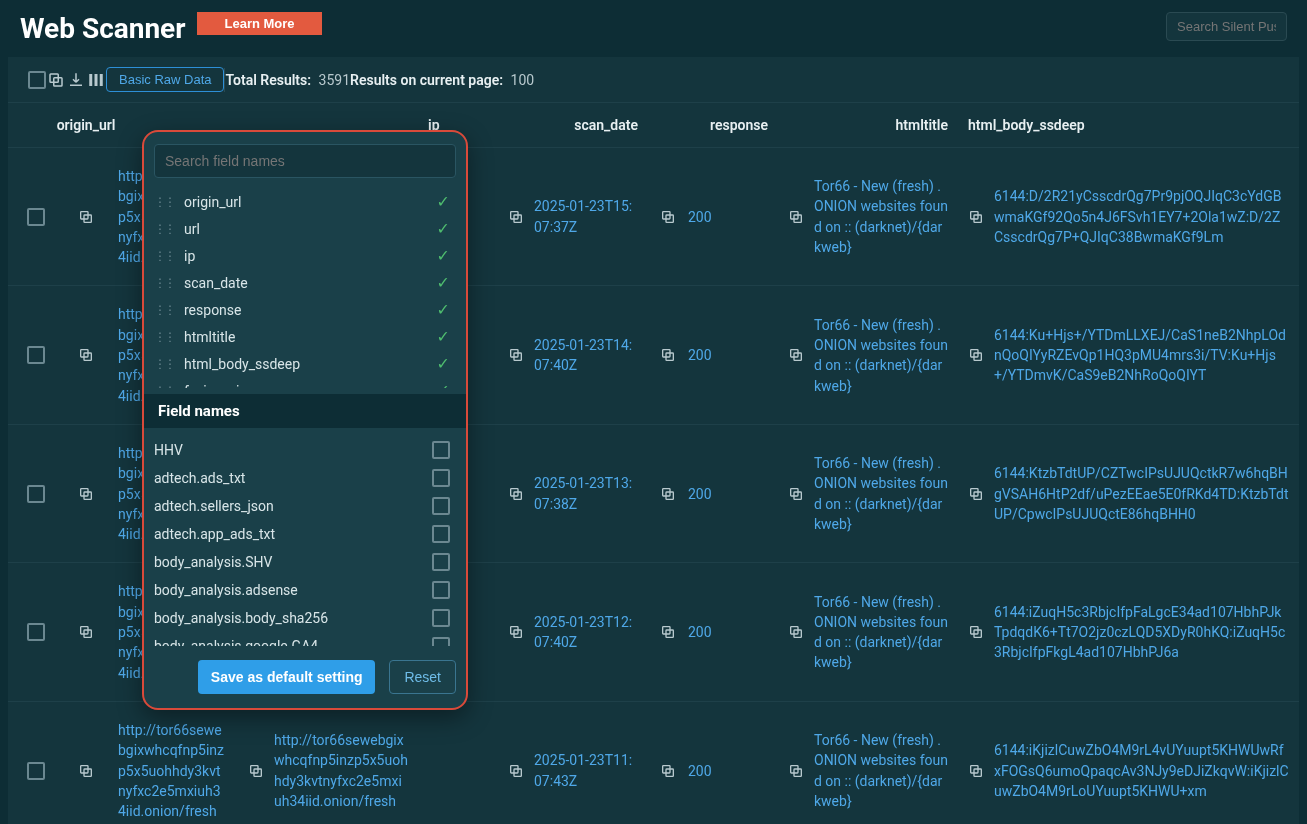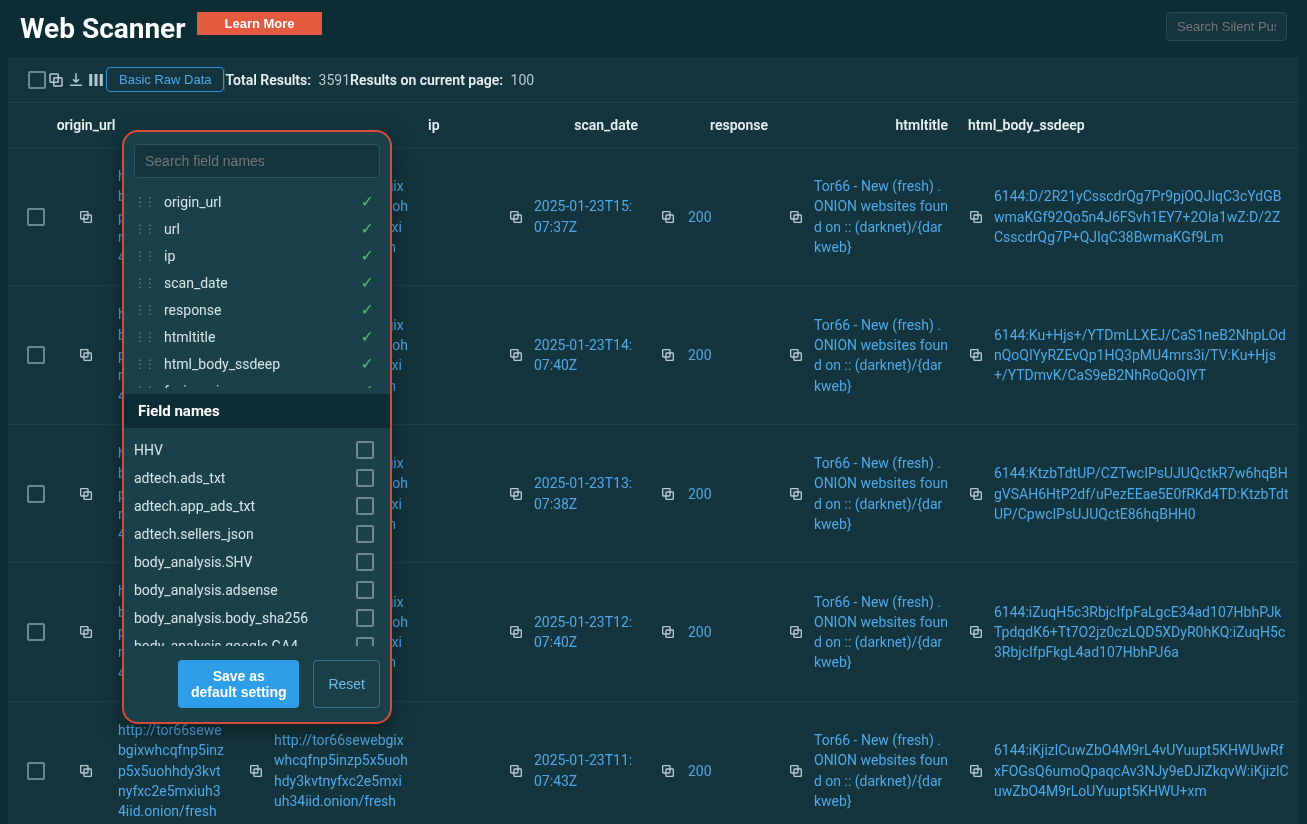--- a/index.html
+++ b/index.html
@@ -117,22 +117,22 @@
   min-height: 120px;
   align-items: center;
 }
 .link { color: #4fa8e8; word-break: break-all; font-size: 14px; line-height: 1.45; }
 .cell-flex { display: flex; align-items: center; gap: 10px; }
 
 
 .dropdown {
   position: absolute;
   top: 130px;
-  left: 122px;
-  width: 270px;
+  left: 142px;
+  width: 326px;
   background: #1a4049;
   border: 2.5px solid #d94a3a;
   border-radius: 16px;
   padding: 12px 10px 14px 10px;
   z-index: 100;
   box-shadow: 0 8px 24px rgba(0,0,0,0.4);
 }
 .dropdown .search {
   width: 100%;
   background: #14353d;
@@ -625,25 +625,25 @@
   <div class="field-list2" id="avail-fields">
       <div class="field-item2">
         <span>HHV</span>
         <div class="checkbox"></div>
       </div>
       <div class="field-item2">
         <span>adtech.ads_txt</span>
         <div class="checkbox"></div>
       </div>
       <div class="field-item2">
+        <span>adtech.sellers_json</span>
+        <div class="checkbox"></div>
+      </div>
+      <div class="field-item2">
         <span>adtech.app_ads_txt</span>
-        <div class="checkbox"></div>
-      </div>
-      <div class="field-item2">
-        <span>adtech.sellers_json</span>
         <div class="checkbox"></div>
       </div>
       <div class="field-item2">
         <span>body_analysis.SHV</span>
         <div class="checkbox"></div>
       </div>
       <div class="field-item2">
         <span>body_analysis.adsense</span>
         <div class="checkbox"></div>
       </div>

